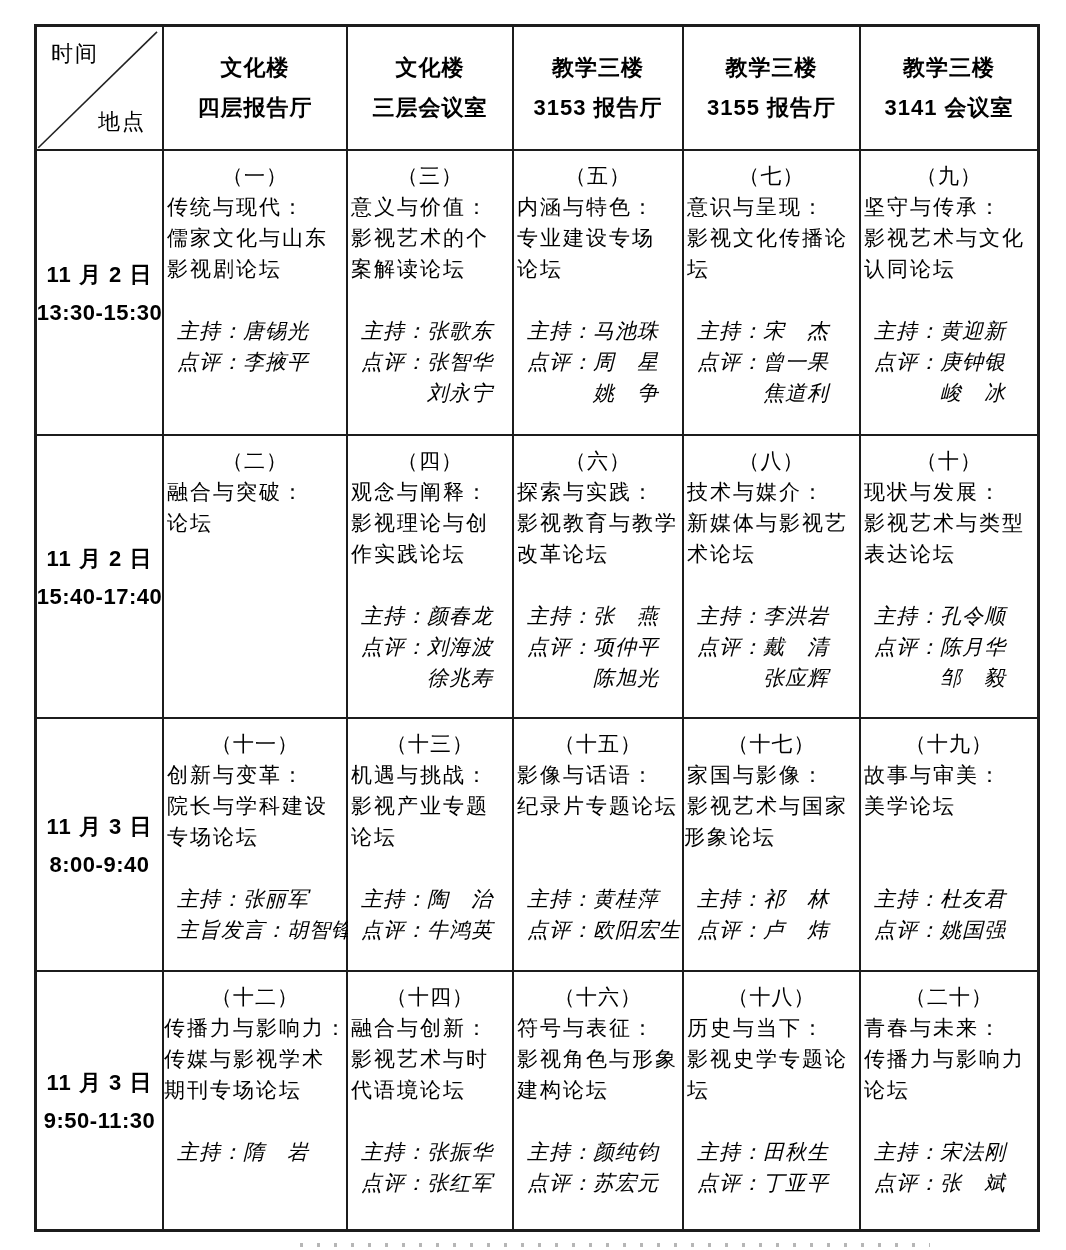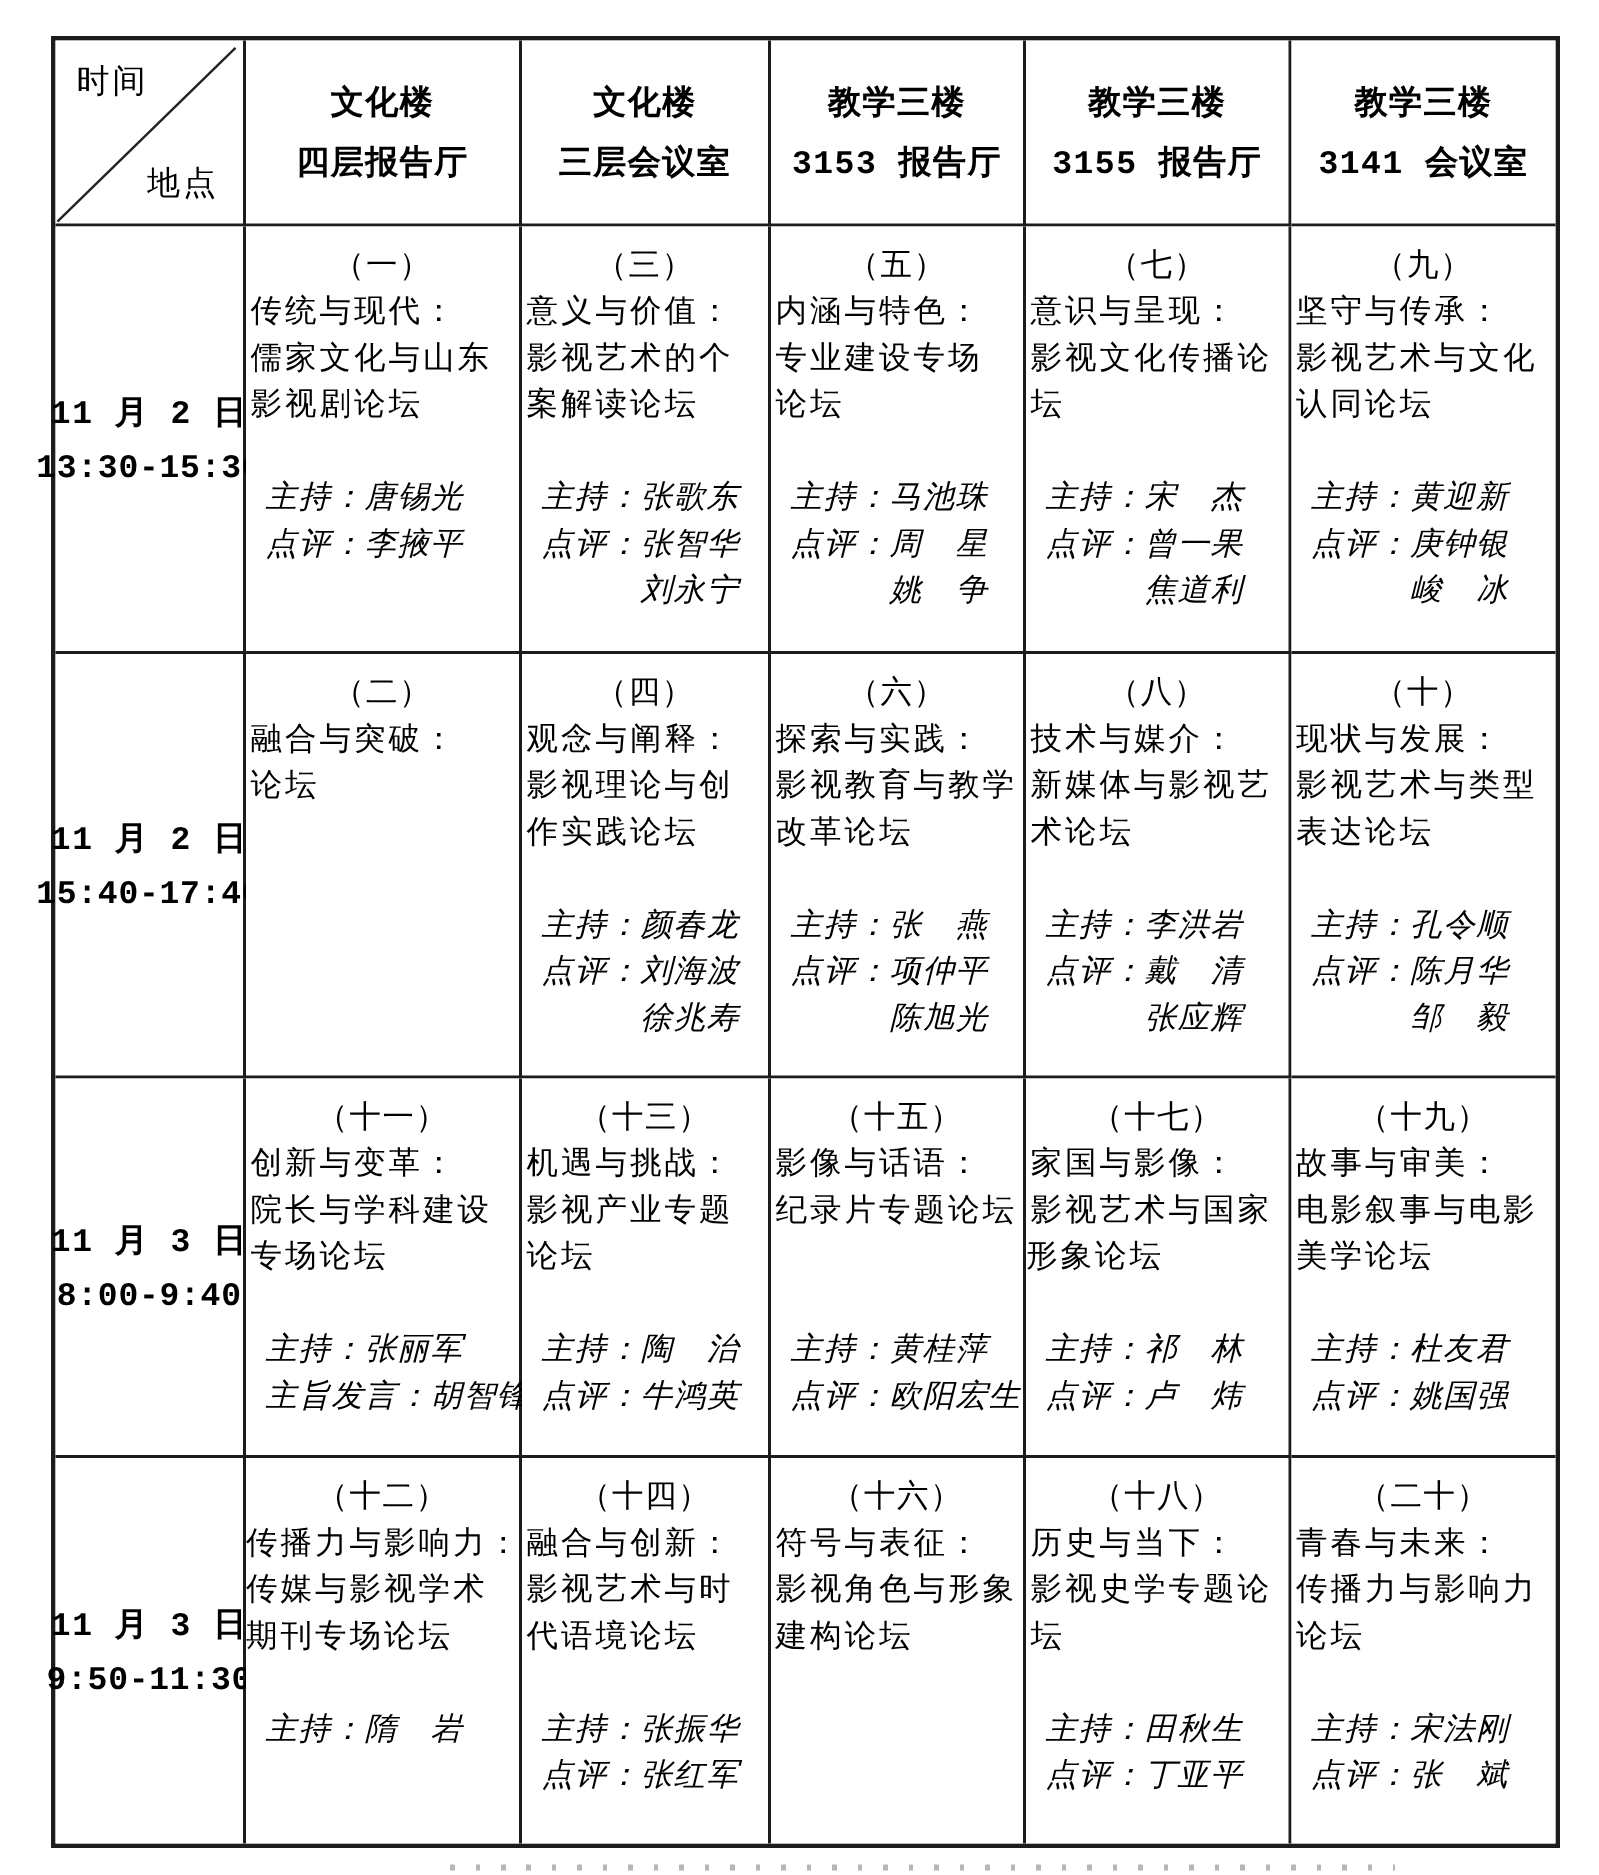--- a/index.html
+++ b/index.html
@@ -20,21 +20,21 @@
 
   
   .corner-time  { position:absolute; top:12px; left:14px; font-size:22px; letter-spacing:2px; }
   .corner-place { position:absolute; bottom:12px; right:16px; font-size:22px; letter-spacing:2px; }
   .corner-diag  { position:absolute; inset:0; width:100%; height:100%; display:block; }
 
   
   .head-cell, .time-cell {
     display:flex; flex-direction:column; align-items:center; justify-content:center;
     gap:10px; font-weight:bold; font-size:22px;
-    font-family:Liberation Mono, monospace;
+    font-family:Liberation Sans, sans-serif;
   }
   .head-line { letter-spacing:1px; white-space:nowrap; }
   .date-line { letter-spacing:1px; white-space:nowrap; }
   .time-line { letter-spacing:0.5px; white-space:nowrap; }
 
   
   .content-cell { font-size:21px; line-height:31px; }
   .cell-num   { text-align:center; padding-top:10px; letter-spacing:1px; }
   .title-line { text-align:left; letter-spacing:2px; padding:0 3px; white-space:nowrap; }
   .title-line.left { text-align:left; padding-left:0; }
@@ -229,21 +229,20 @@
       <div class="title-line">影视艺术与国家</div>
       <div class="title-line left">形象论坛</div>
       <div class="people">
         <div class="people-line">主持：祁　林</div>
         <div class="people-line">点评：卢　炜</div>
       </div>
     </div>
     <div class="cell content-cell bB">
       <div class="cell-num">（十九）</div>
       <div class="title-line">故事与审美：</div>
-      <div class="title-line">电影叙事与电影</div>
       <div class="title-line">美学论坛</div>
       <div class="people">
         <div class="people-line">主持：杜友君</div>
         <div class="people-line">点评：姚国强</div>
       </div>
     </div>
     <div class="cell time-cell bR">
       <div class="date-line">11 月 3 日</div>
       <div class="time-line">9:50-11:30</div>
     </div>
@@ -264,20 +263,24 @@
       <div class="people">
         <div class="people-line">主持：张振华</div>
         <div class="people-line">点评：张红军</div>
       </div>
     </div>
     <div class="cell content-cell bR">
       <div class="cell-num">（十六）</div>
       <div class="title-line">符号与表征：</div>
       <div class="title-line">影视角色与形象</div>
       <div class="title-line">建构论坛</div>
+      <div class="people">
+        <div class="people-line">主持：颜纯钧</div>
+        <div class="people-line">点评：苏宏元</div>
+      </div>
     </div>
     <div class="cell content-cell bR">
       <div class="cell-num">（十八）</div>
       <div class="title-line">历史与当下：</div>
       <div class="title-line">影视史学专题论</div>
       <div class="title-line">坛</div>
       <div class="people">
         <div class="people-line">主持：田秋生</div>
         <div class="people-line">点评：丁亚平</div>
       </div>

